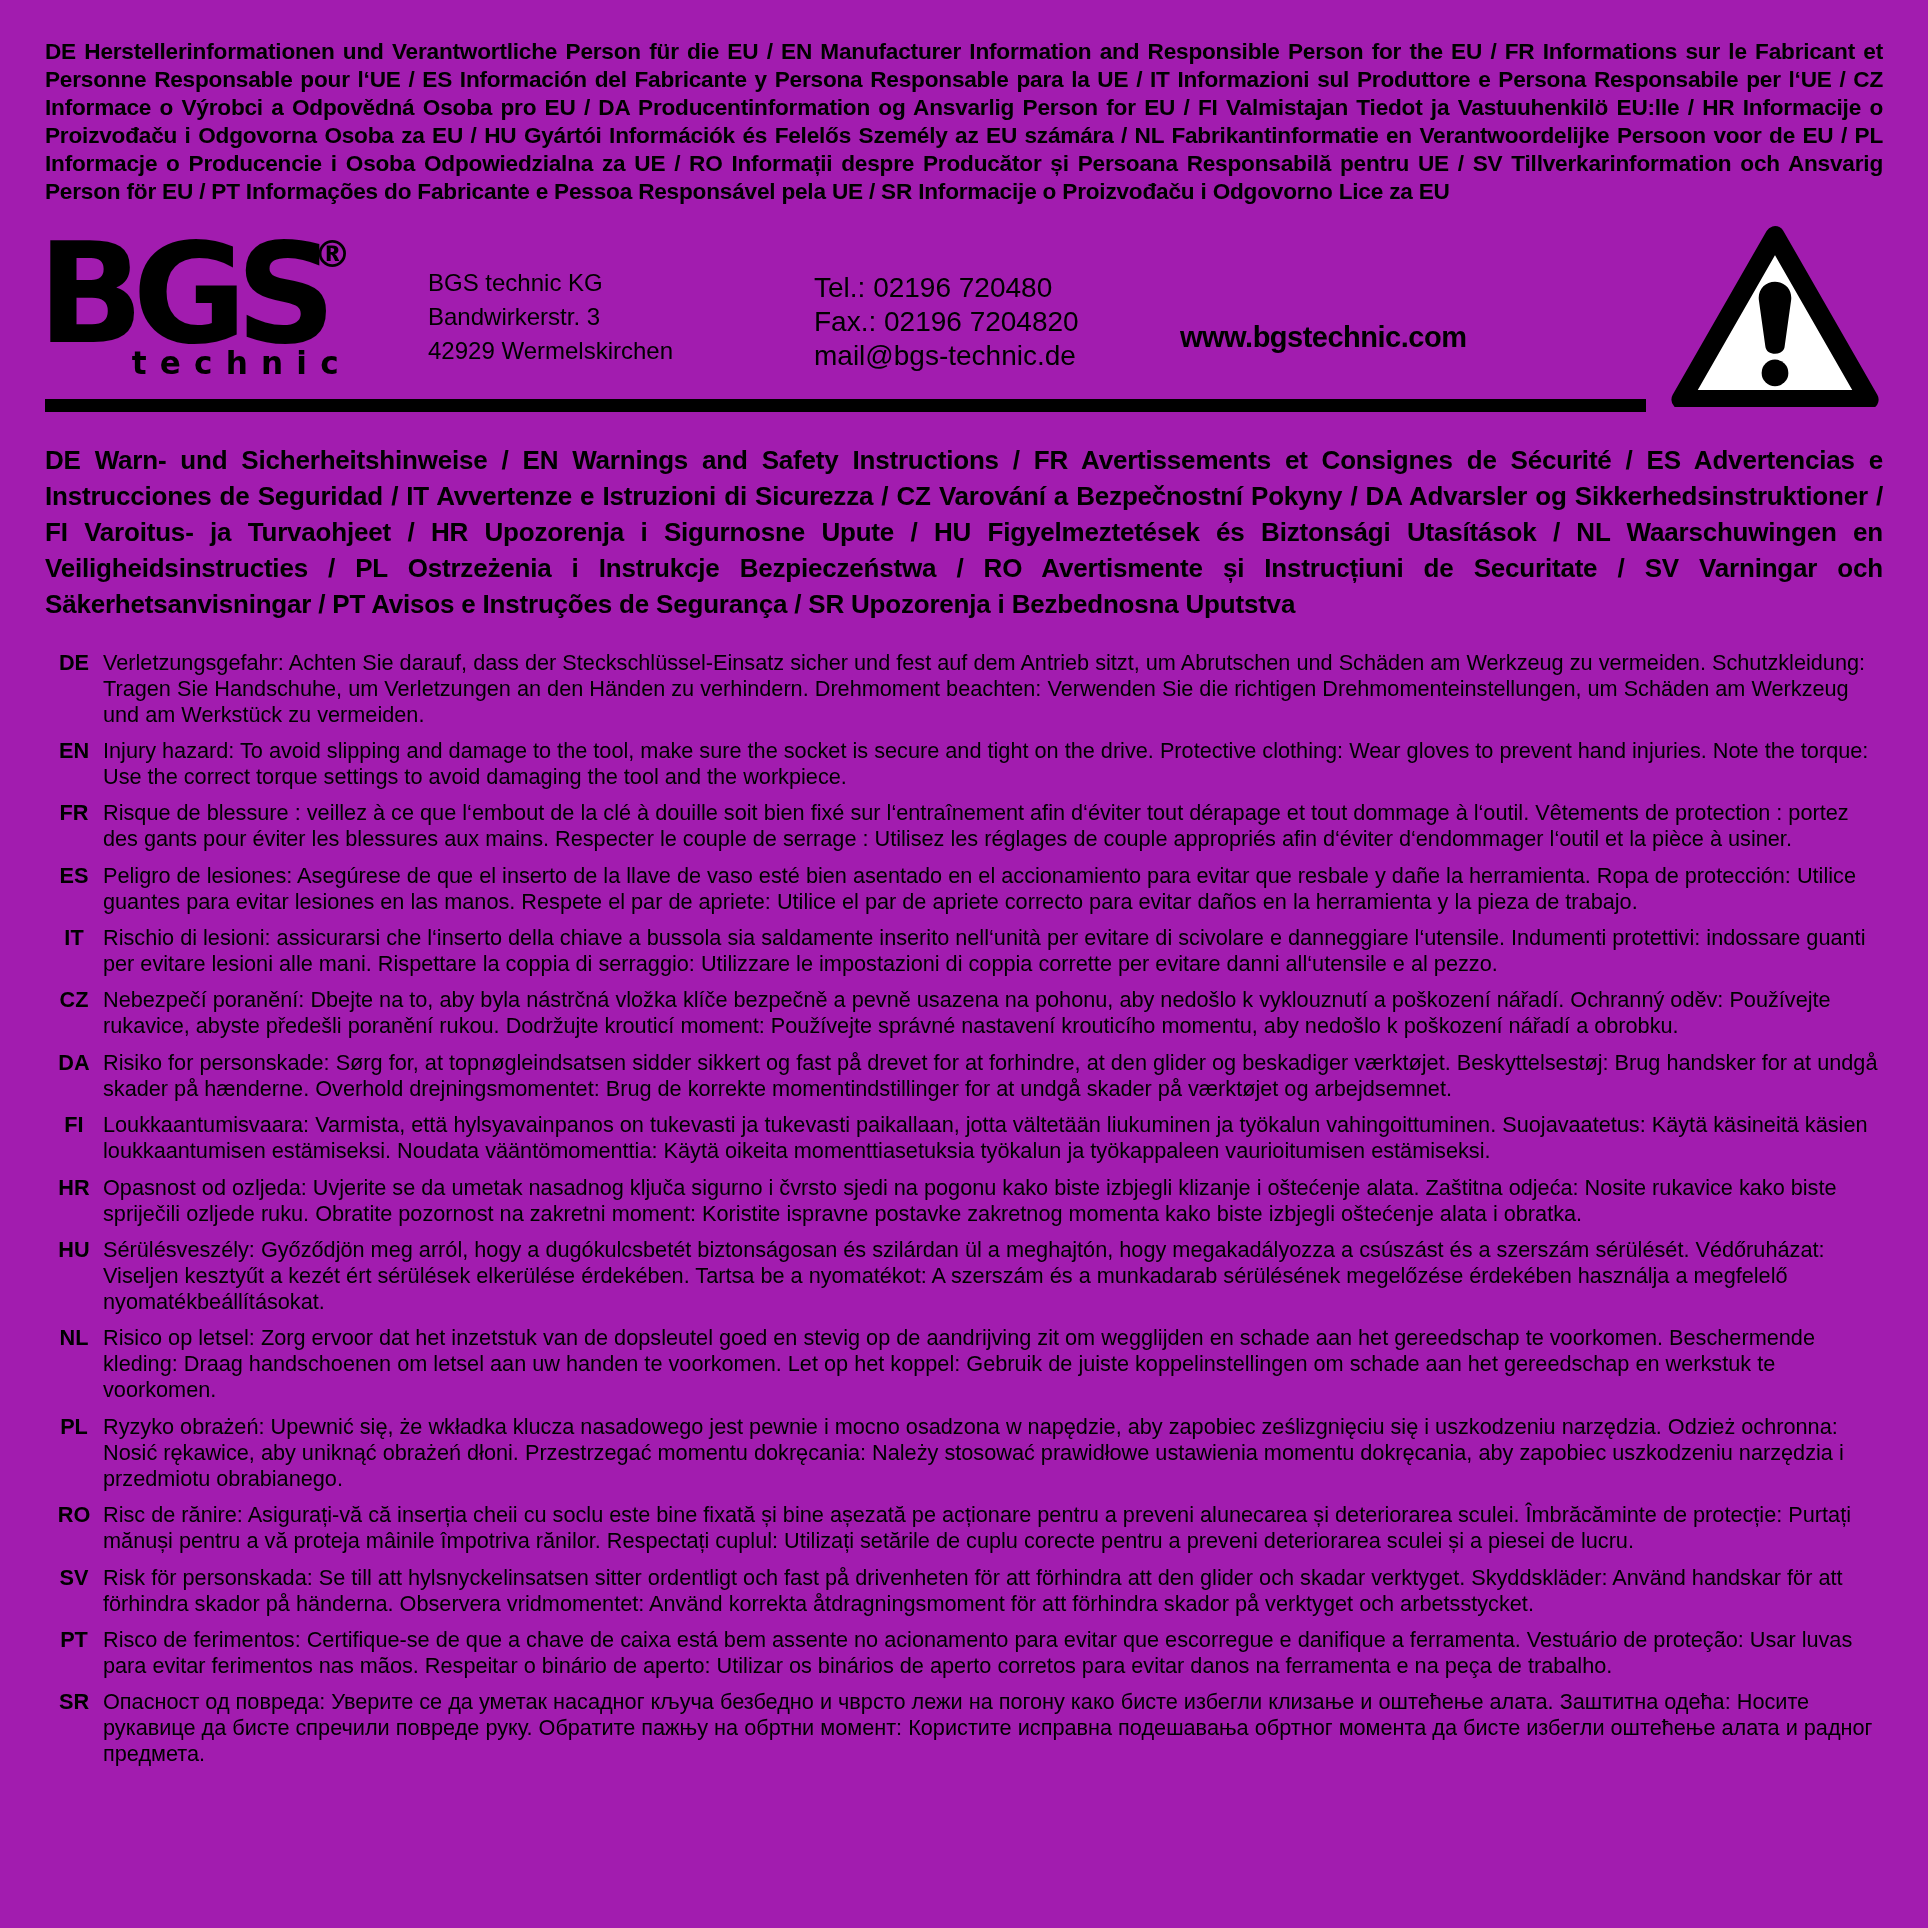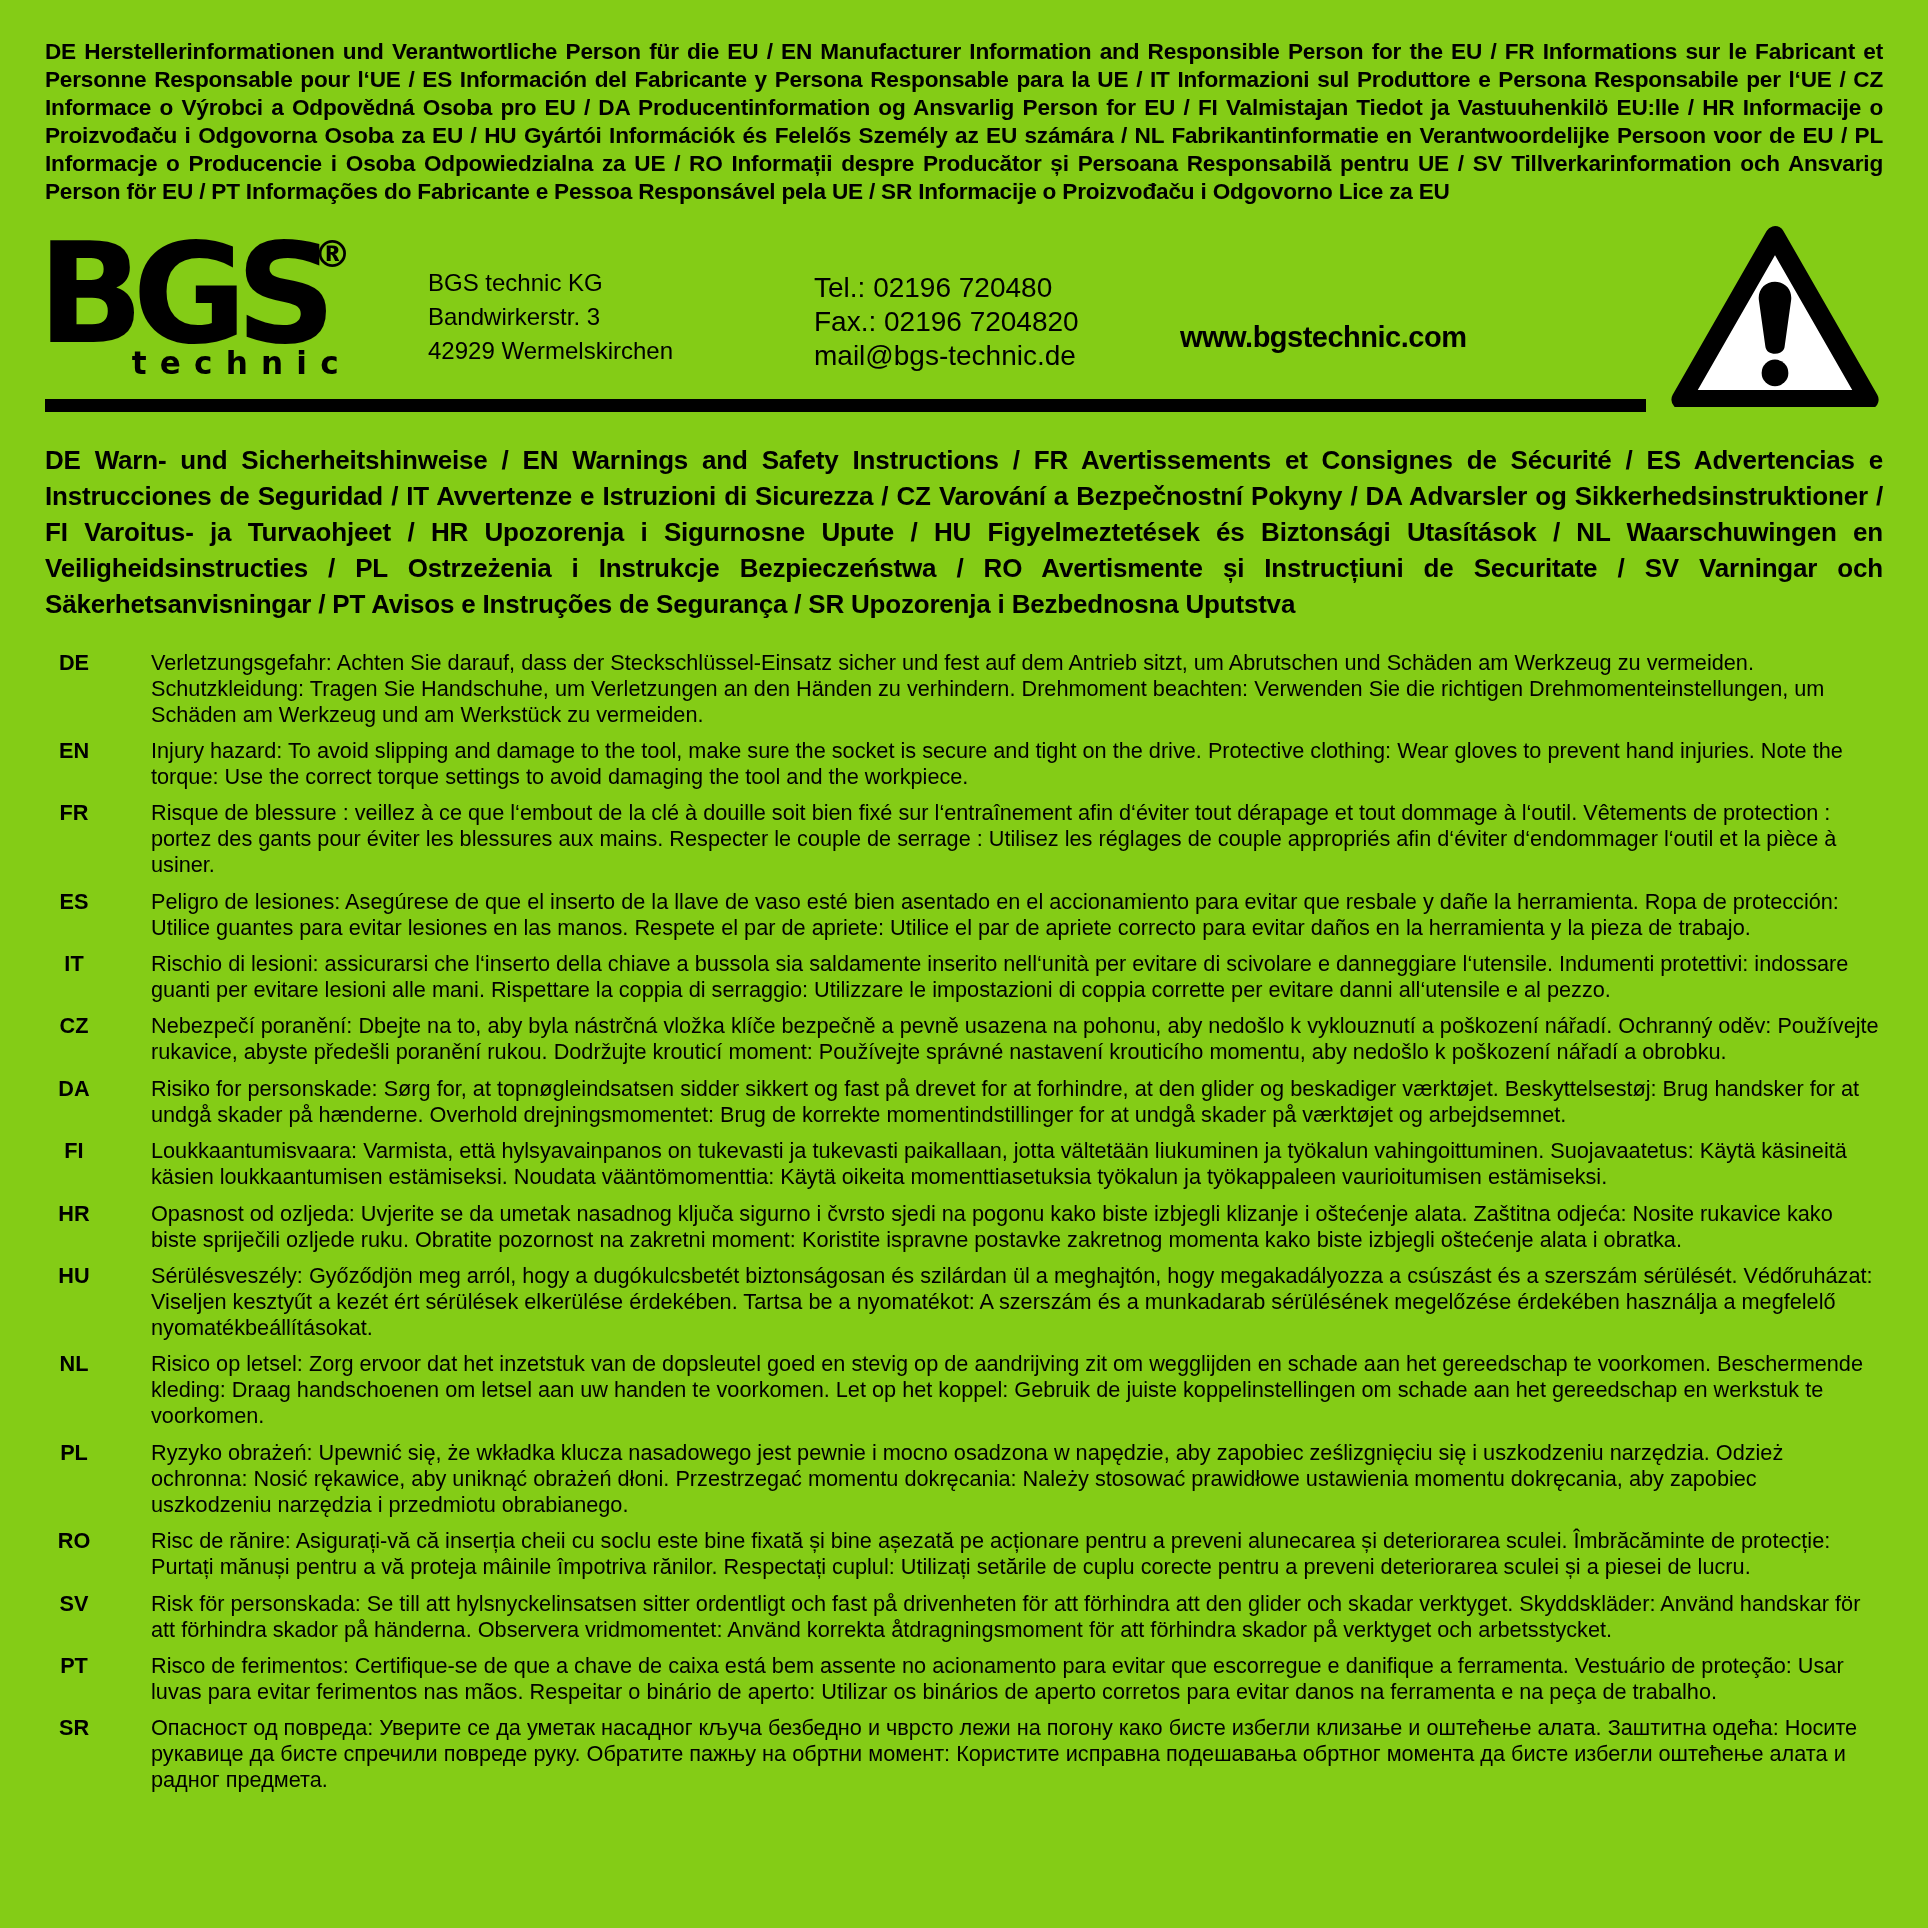--- a/index.html
+++ b/index.html
@@ -6,21 +6,21 @@
     margin: 0;
     padding: 0;
     background: #ffffff;
   }
   .page {
     position: relative;
     width: 1928px;
     height: 1928px;
     box-sizing: border-box;
     padding: 38px 45px 0 45px;
-    background: #84cc16;
+    background: #a21caf;
     color: #000000;
     font-family: "Liberation Sans", sans-serif;
     overflow: hidden;
   }
   .top-header {
     font-size: 22.6px;
     font-weight: bold;
     line-height: 28px;
     text-align: justify;
     letter-spacing: -0.2px;
@@ -93,21 +93,20 @@
   }
   .lang-code {
     width: 58px;
     flex-shrink: 0;
     font-weight: bold;
     text-align: center;
   }
   .instruction-text {
     flex: 1;
     text-align: left;
-    margin-left: 48px;
   }
 </style>
 </head>
 <body>
 
 <div class="page">
 
   <div class="top-header">DE Herstellerinformationen und Verantwortliche Person für die EU  /  EN Manufacturer Information and Responsible Person for the EU  /  FR Informations sur le Fabricant et Personne Responsable pour l‘UE  /  ES Información del Fabricante y Persona Responsable para la UE  /  IT Informazioni sul Produttore e Persona Responsabile per l‘UE  /  CZ Informace o Výrobci a Odpovědná Osoba pro EU  /  DA Producentinformation og Ansvarlig Person for EU  /  FI Valmistajan Tiedot ja Vastuuhenkilö EU:lle  /  HR Informacije o Proizvođaču i Odgovorna Osoba za EU  /  HU Gyártói Információk és Felelős Személy az EU számára  /  NL Fabrikantinformatie en Verantwoordelijke Persoon voor de EU  /  PL Informacje o Producencie i Osoba Odpowiedzialna za UE  /  RO Informații despre Producător și Persoana Responsabilă pentru UE  /  SV Tillverkarinformation och Ansvarig Person för EU  /  PT Informações do Fabricante e Pessoa Responsável pela UE  /  SR Informacije o Proizvođaču i Odgovorno Lice za EU</div>
 
   <div class="brand-row">

